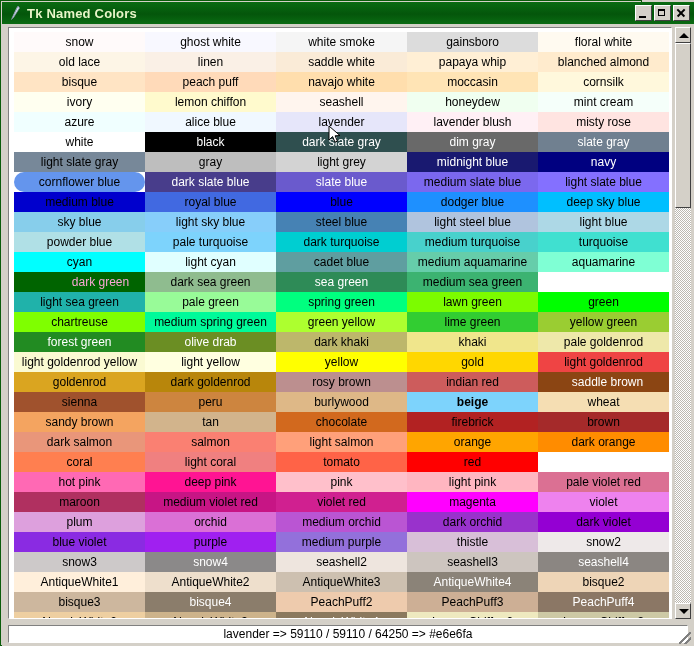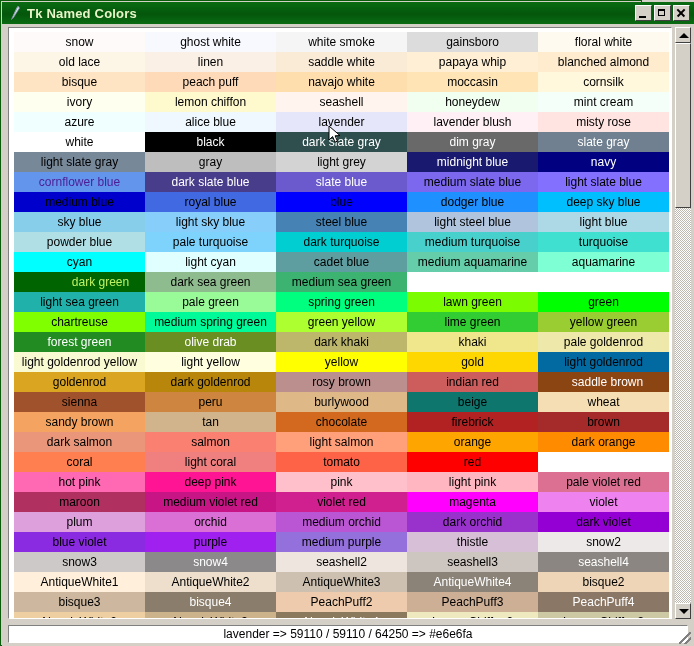--- a/index.html
+++ b/index.html
@@ -184,21 +184,21 @@
             <div class="cell" style="background: rgb(112, 128, 144); color: rgb(255, 255, 255);">slate gray</div>
           </div>
           <div class="row">
             <div class="cell" style="background: rgb(119, 136, 153); color: rgb(0, 0, 0);">light slate gray</div>
             <div class="cell" style="background: rgb(190, 190, 190); color: rgb(0, 0, 0);">gray</div>
             <div class="cell" style="background: rgb(211, 211, 211); color: rgb(0, 0, 0);">light grey</div>
             <div class="cell" style="background: rgb(25, 25, 112); color: rgb(255, 255, 255);">midnight blue</div>
             <div class="cell" style="background: rgb(0, 0, 128); color: rgb(255, 255, 255);">navy</div>
           </div>
           <div class="row">
-            <div class="cell" style="background: rgb(100, 149, 237); color: #4c1d95;">cornflower blue</div>
+            <div class="cell" style="background: rgb(100, 149, 237); color: #000000; border-radius: 10px;">cornflower blue</div>
             <div class="cell" style="background: rgb(72, 61, 139); color: rgb(255, 255, 255);">dark slate blue</div>
             <div class="cell" style="background: rgb(106, 90, 205); color: rgb(255, 255, 255);">slate blue</div>
             <div class="cell" style="background: rgb(123, 104, 238); color: rgb(0, 0, 0);">medium slate blue</div>
             <div class="cell" style="background: rgb(132, 112, 255); color: rgb(0, 0, 0);">light slate blue</div>
           </div>
           <div class="row">
             <div class="cell" style="background: rgb(0, 0, 205); color: rgb(0, 0, 0);">medium blue</div>
             <div class="cell" style="background: rgb(65, 105, 225); color: rgb(0, 0, 0);">royal blue</div>
             <div class="cell" style="background: rgb(0, 0, 255); color: rgb(0, 0, 0);">blue</div>
             <div class="cell" style="background: rgb(30, 144, 255); color: rgb(0, 0, 0);">dodger blue</div>
@@ -219,22 +219,23 @@
             <div class="cell" style="background: rgb(64, 224, 208); color: rgb(0, 0, 0);">turquoise</div>
           </div>
           <div class="row">
             <div class="cell" style="background: rgb(0, 255, 255); color: rgb(0, 0, 0);">cyan</div>
             <div class="cell" style="background: rgb(224, 255, 255); color: rgb(0, 0, 0);">light cyan</div>
             <div class="cell" style="background: rgb(95, 158, 160); color: rgb(0, 0, 0);">cadet blue</div>
             <div class="cell" style="background: rgb(102, 205, 170); color: rgb(0, 0, 0);">medium aquamarine</div>
             <div class="cell" style="background: rgb(127, 255, 212); color: rgb(0, 0, 0);">aquamarine</div>
           </div>
           <div class="row">
-            <div class="cell" style="background: rgb(0, 100, 0); color: #bef264; padding-left: 42px;">dark green</div>
+            <div class="cell" style="background: rgb(0, 100, 0); color: #f9a8d4; padding-left: 42px;">dark green</div>
             <div class="cell" style="background: rgb(143, 188, 143); color: rgb(0, 0, 0);">dark sea green</div>
+            <div class="cell" style="background: rgb(46, 139, 87); color: rgb(255, 255, 255);">sea green</div>
             <div class="cell" style="background: rgb(60, 179, 113); color: rgb(0, 0, 0);">medium sea green</div>
           </div>
           <div class="row">
             <div class="cell" style="background: rgb(32, 178, 170); color: rgb(0, 0, 0);">light sea green</div>
             <div class="cell" style="background: rgb(152, 251, 152); color: rgb(0, 0, 0);">pale green</div>
             <div class="cell" style="background: rgb(0, 255, 127); color: rgb(0, 0, 0);">spring green</div>
             <div class="cell" style="background: rgb(124, 252, 0); color: rgb(0, 0, 0);">lawn green</div>
             <div class="cell" style="background: rgb(0, 255, 0); color: rgb(0, 0, 0);">green</div>
           </div>
           <div class="row">
@@ -249,34 +250,34 @@
             <div class="cell" style="background: rgb(107, 142, 35); color: rgb(255, 255, 255);">olive drab</div>
             <div class="cell" style="background: rgb(189, 183, 107); color: rgb(0, 0, 0);">dark khaki</div>
             <div class="cell" style="background: rgb(240, 230, 140); color: rgb(0, 0, 0);">khaki</div>
             <div class="cell" style="background: rgb(238, 232, 170); color: rgb(0, 0, 0);">pale goldenrod</div>
           </div>
           <div class="row">
             <div class="cell" style="background: rgb(250, 250, 210); color: rgb(0, 0, 0);">light goldenrod yellow</div>
             <div class="cell" style="background: rgb(255, 255, 224); color: rgb(0, 0, 0);">light yellow</div>
             <div class="cell" style="background: rgb(255, 255, 0); color: rgb(0, 0, 0);">yellow</div>
             <div class="cell" style="background: rgb(255, 215, 0); color: rgb(0, 0, 0);">gold</div>
-            <div class="cell" style="background: #0369a1; color: rgb(0, 0, 0);">light goldenrod</div>
+            <div class="cell" style="background: #ef4444; color: rgb(0, 0, 0);">light goldenrod</div>
           </div>
           <div class="row">
             <div class="cell" style="background: rgb(218, 165, 32); color: rgb(0, 0, 0);">goldenrod</div>
             <div class="cell" style="background: rgb(184, 134, 11); color: rgb(0, 0, 0);">dark goldenrod</div>
             <div class="cell" style="background: rgb(188, 143, 143); color: rgb(0, 0, 0);">rosy brown</div>
             <div class="cell" style="background: rgb(205, 92, 92); color: rgb(0, 0, 0);">indian red</div>
             <div class="cell" style="background: rgb(139, 69, 19); color: rgb(255, 255, 255); padding-left: 8px;">saddle brown</div>
           </div>
           <div class="row">
             <div class="cell" style="background: rgb(160, 82, 45); color: rgb(0, 0, 0);">sienna</div>
             <div class="cell" style="background: rgb(205, 133, 63); color: rgb(0, 0, 0);">peru</div>
             <div class="cell" style="background: rgb(222, 184, 135); color: rgb(0, 0, 0);">burlywood</div>
-            <div class="cell" style="background: #0f766e; color: rgb(0, 0, 0);">beige</div>
+            <div class="cell" style="background: #7dd3fc; color: rgb(0, 0, 0); font-weight: bold;">beige</div>
             <div class="cell" style="background: rgb(245, 222, 179); color: rgb(0, 0, 0);">wheat</div>
           </div>
           <div class="row">
             <div class="cell" style="background: rgb(244, 164, 96); color: rgb(0, 0, 0);">sandy brown</div>
             <div class="cell" style="background: rgb(210, 180, 140); color: rgb(0, 0, 0);">tan</div>
             <div class="cell" style="background: rgb(210, 105, 30); color: rgb(0, 0, 0);">chocolate</div>
             <div class="cell" style="background: rgb(178, 34, 34); color: rgb(0, 0, 0);">firebrick</div>
             <div class="cell" style="background: rgb(165, 42, 42); color: rgb(0, 0, 0);">brown</div>
           </div>
           <div class="row">

